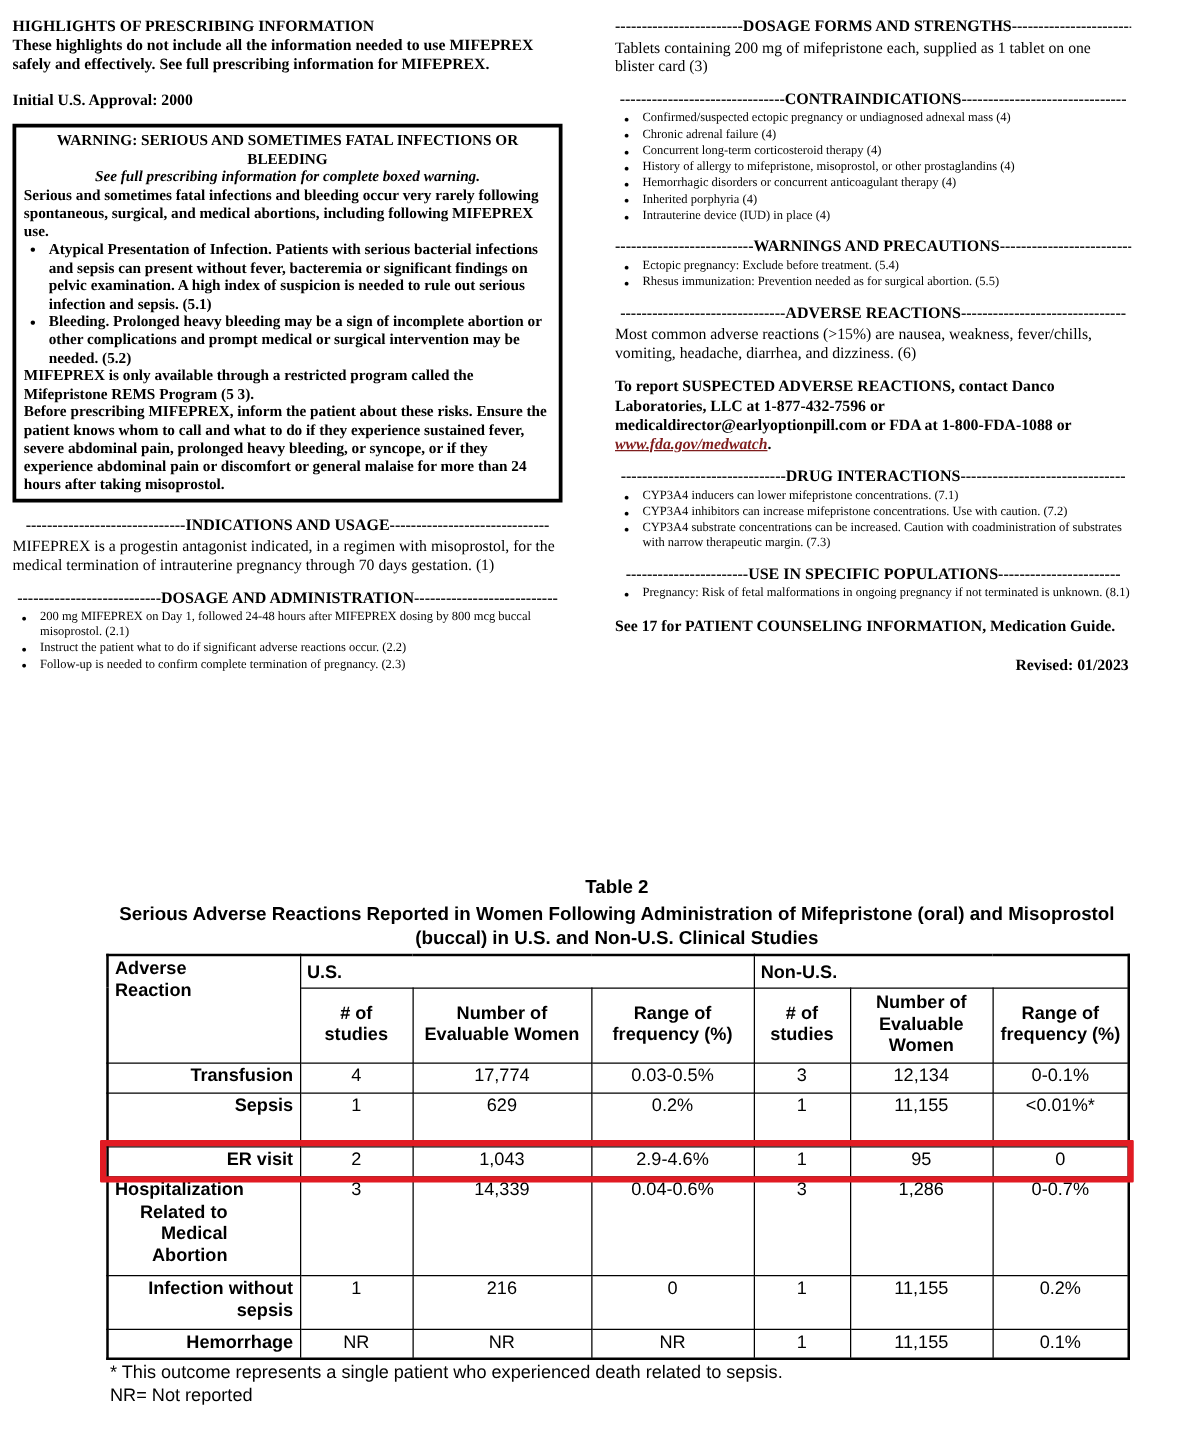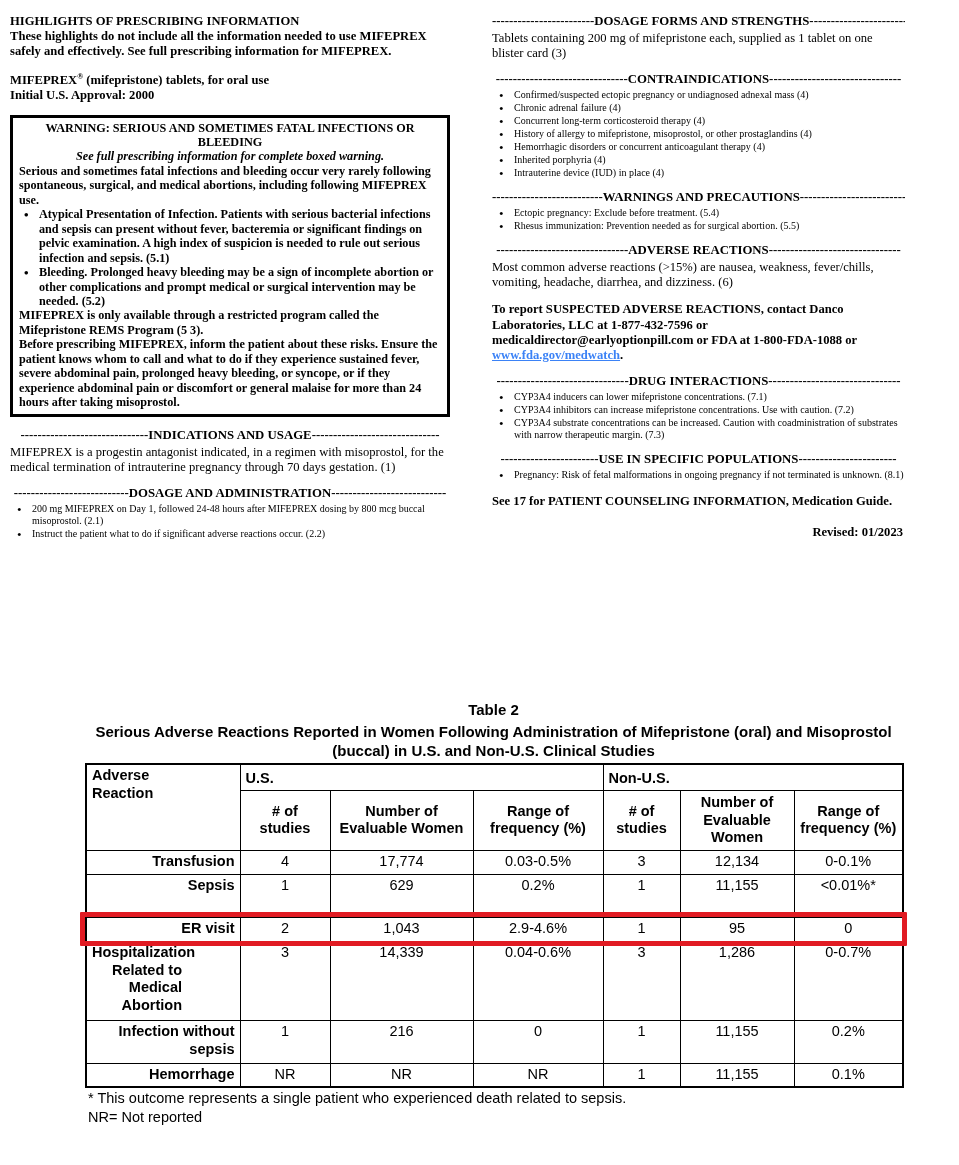--- a/index.html
+++ b/index.html
@@ -18,21 +18,21 @@
   
   .warnbox{border:3px solid #000;margin-top:11px;padding:3px 6px 4px 6px;
            font-size:12.2px;line-height:1.185;font-weight:bold;}
   .warnbox .wtitle{text-align:center;}
   .warnbox .blk{display:block;}
   .warnbox .wsub{text-align:center;font-style:italic;}
   .warnbox .li{font-size:12.2px;line-height:1.185;padding-left:20px;margin:0;}
   .warnbox .li::before{left:5px;top:0;}
   
   .report{font-weight:bold;margin-top:12px;}
-  .report a{color:#3b82f6;text-decoration:underline;font-weight:bold;}
+  .report a{color:#7f1d1d;font-style:italic;text-decoration:underline;font-weight:bold;}
   .see17{font-weight:bold;margin-top:13px;}
   .revised{font-weight:bold;text-align:right;margin-top:16px;padding-right:2px;}
   
   .tablesec{font-family:"Liberation Sans",sans-serif;}
   .tlabel{font-weight:bold;font-size:15px;text-align:center;width:817px;margin:9px 0 4px 85px;}
   .ttitle{font-weight:bold;font-size:15px;line-height:1.28;text-align:center;width:817px;margin:0 0 3px 85px;}
   .twrap{position:relative;width:944px;margin-left:85px;}
   table.advtbl{border-collapse:collapse;border:2px solid #000;width:817px;
                font-family:"Liberation Sans",sans-serif;font-size:14.5px;table-layout:fixed;}
   table.advtbl th,table.advtbl td{border:1px solid #000;padding:2px 5px;box-sizing:border-box;}
@@ -58,21 +58,20 @@
 <body>
 
 <div class="page">
 
   <div class="top">
 
     <div class="colL">
       <div class="b body-txt">HIGHLIGHTS OF PRESCRIBING INFORMATION</div>
       <div class="b body-txt mb14">These highlights do not include all the information needed to use MIFEPREX safely and effectively.  See full prescribing information for MIFEPREX.</div>
 
-      <div class="b body-txt"><span>MIFEPREX</span><sup class="reg">®</sup><span> (mifepristone) tablets, for oral use</span></div>
       <div class="b body-txt">Initial U.S. Approval: 2000</div>
 
       <div class="warnbox">
         <div class="wtitle">
           <span class="blk">WARNING: SERIOUS AND SOMETIMES FATAL INFECTIONS OR</span>
           <span class="blk">BLEEDING</span>
         </div>
         <div class="wsub">See full prescribing information for complete boxed warning.</div>
         <div>Serious and sometimes fatal infections and bleeding occur very rarely following spontaneous, surgical, and medical abortions, including following MIFEPREX use.</div>
         <div class="li"><span>Atypical Presentation of Infection. Patients with serious bacterial infections and sepsis can present without fever, bacteremia or significant findings on pelvic examination. A high index of suspicion is needed to rule out serious infection and sepsis. (5.1)</span></div>
@@ -80,20 +79,21 @@
         <div>MIFEPREX is only available through a restricted program called the Mifepristone REMS Program (5 3).</div>
         <div>Before prescribing MIFEPREX, inform the patient about these risks. Ensure the patient knows whom to call and what to do if they experience sustained fever, severe abdominal pain, prolonged heavy bleeding, or syncope, or if they experience abdominal pain or discomfort or general malaise for more than 24 hours after taking misoprostol.</div>
       </div>
 
       <div class="sechead">------------------------------INDICATIONS AND USAGE------------------------------</div>
       <div class="body-txt">MIFEPREX is a progestin antagonist indicated, in a regimen with misoprostol, for the medical termination of intrauterine pregnancy through 70 days gestation. (1)</div>
 
       <div class="sechead">---------------------------DOSAGE AND ADMINISTRATION---------------------------</div>
       <div class="li"><span>200 mg MIFEPREX on Day 1, followed 24-48 hours after MIFEPREX dosing by 800 mcg buccal misoprostol. (2.1)</span></div>
       <div class="li"><span>Instruct the patient what to do if significant adverse reactions occur. (2.2)</span></div>
+      <div class="li"><span>Follow-up is needed to confirm complete termination of pregnancy. (2.3)</span></div>
     </div>
 
     <div class="colR">
       <div class="sechead" style="margin-top:0;">------------------------DOSAGE FORMS AND STRENGTHS------------------------</div>
       <div class="body-txt">Tablets containing 200 mg of mifepristone each, supplied as 1 tablet on one blister card (3)</div>
 
       <div class="sechead">-------------------------------CONTRAINDICATIONS-------------------------------</div>
       <div class="li"><span>Confirmed/suspected ectopic pregnancy or undiagnosed adnexal mass (4)</span></div>
       <div class="li"><span>Chronic adrenal failure (4)</span></div>
       <div class="li"><span>Concurrent long-term corticosteroid therapy (4)</span></div>

